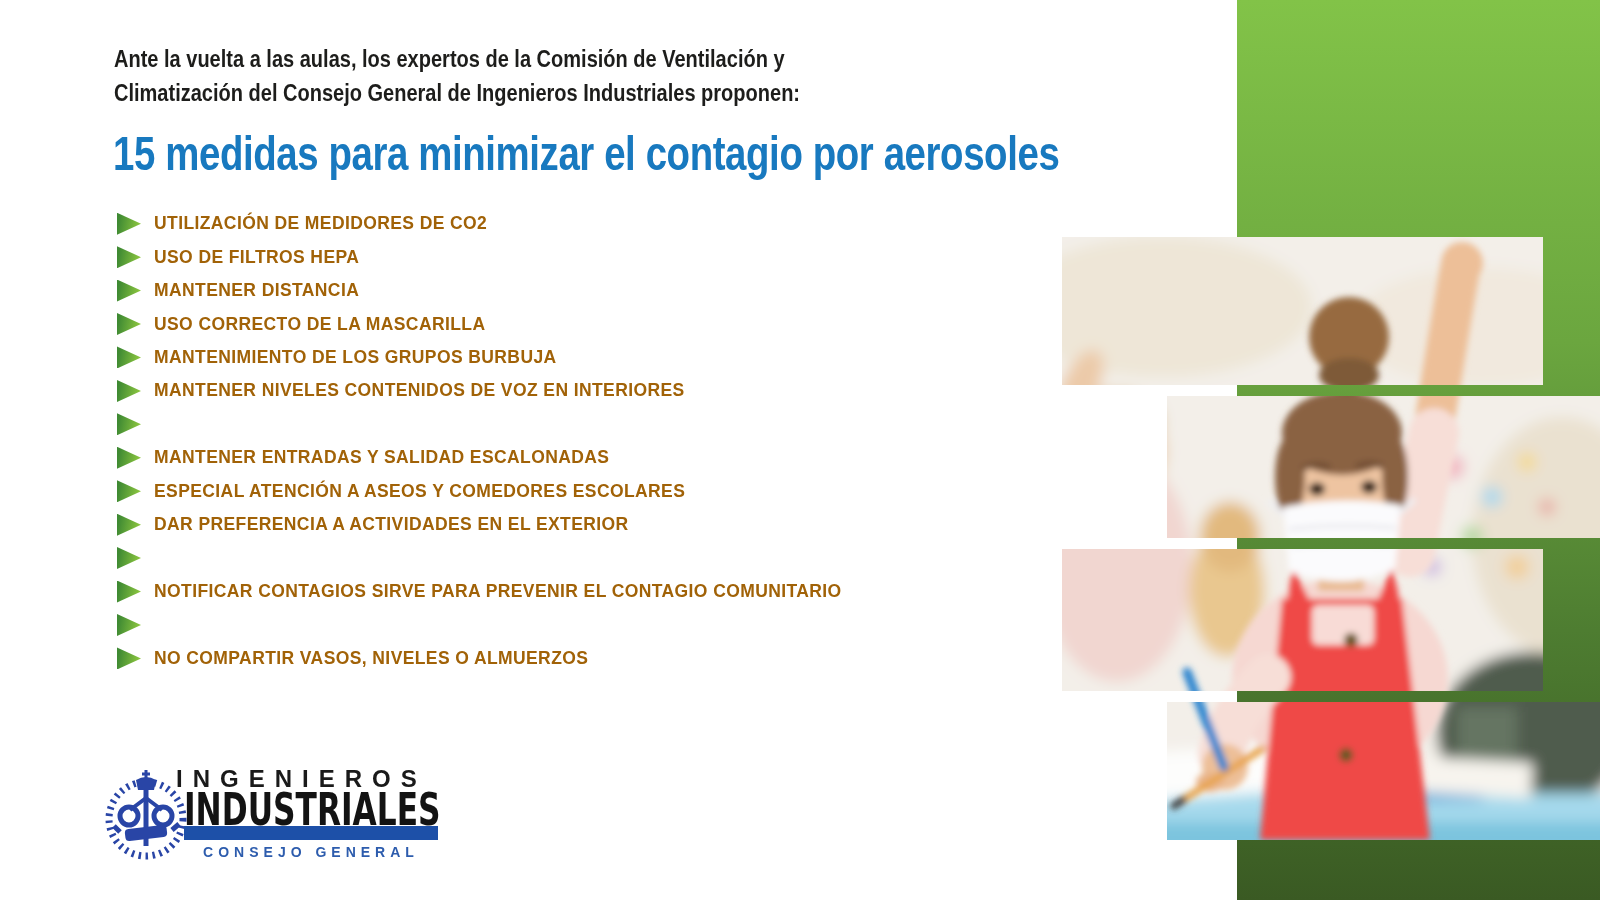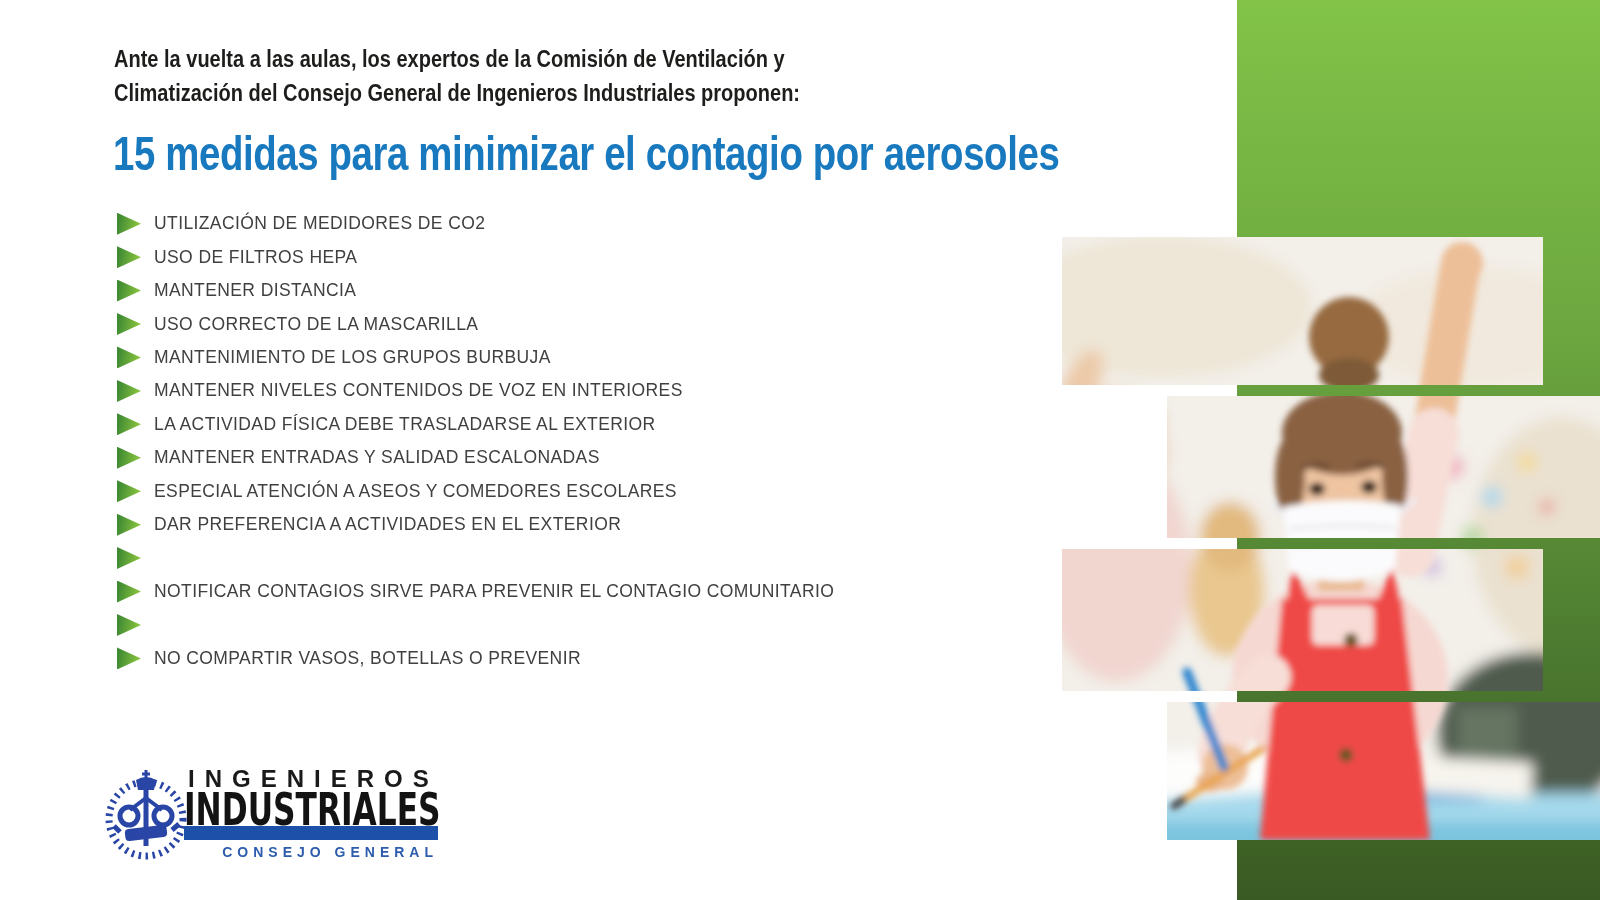--- a/index.html
+++ b/index.html
@@ -36,39 +36,39 @@
     transform:scaleX(.80);transform-origin:left top;white-space:nowrap;
   }
   .measures{position:absolute;left:117px;top:207px;}
   .measure{height:33.45px;display:flex;align-items:center;}
   .tri{
     width:24px;height:22px;flex:0 0 24px;margin-right:13px;
     background:linear-gradient(100deg,#3F8A33 10%,#8CC63F 90%);
     clip-path:polygon(0 0,100% 50%,0 100%);
   }
   .measure-label{
-    font-size:17.5px;font-weight:normal;color:#404040;letter-spacing:.4px;
+    font-size:17.5px;font-weight:bold;color:#a16207;letter-spacing:.4px;
     white-space:nowrap;
   }
   
   .logo{position:absolute;left:100px;top:762px;width:360px;height:110px;}
   .logo .emblem{position:absolute;left:0;top:4px;}
   .logo-l1{
-    position:absolute;left:88px;top:3px;
+    position:absolute;left:76px;top:3px;
     font-size:24px;font-weight:bold;color:#1A1A1A;letter-spacing:10px;white-space:nowrap;
   }
   .logo-l2{
     position:absolute;left:84px;top:22px;
     font-family:"DejaVu Sans", sans-serif;
     font-size:44px;font-weight:bold;color:#131313;
     transform:scaleX(.71);transform-origin:left top;white-space:nowrap;
   }
   .logo-bar{position:absolute;left:84px;top:64px;width:254px;height:14px;background:#1D50A8;}
   .logo-l3{
-    position:absolute;left:84px;top:82px;width:254px;text-align:right;
+    position:absolute;left:84px;top:82px;width:254px;text-align:center;
     font-size:14px;font-weight:bold;color:#2D5CAD;letter-spacing:5px;white-space:nowrap;
   }
 </style>
 </head>
 <body>
 
 <svg width="0" height="0" style="position:absolute" aria-hidden="true">
   <defs>
     <filter id="blurBg" x="-20%" y="-20%" width="140%" height="140%">
         <feGaussianBlur stdDeviation="7"></feGaussianBlur>
@@ -199,21 +199,20 @@
     <span class="measure-label">MANTENIMIENTO DE LOS GRUPOS BURBUJA</span>
   </div>
 
   <div class="measure">
     <span class="tri"></span>
     <span class="measure-label">MANTENER NIVELES CONTENIDOS DE VOZ EN INTERIORES</span>
   </div>
 
   <div class="measure">
     <span class="tri"></span>
-    <span class="measure-label">LA ACTIVIDAD FÍSICA DEBE TRASLADARSE AL EXTERIOR</span>
   </div>
 
   <div class="measure">
     <span class="tri"></span>
     <span class="measure-label">MANTENER ENTRADAS Y SALIDAD ESCALONADAS</span>
   </div>
 
   <div class="measure">
     <span class="tri"></span>
     <span class="measure-label">ESPECIAL ATENCIÓN A ASEOS Y COMEDORES ESCOLARES</span>
@@ -233,21 +232,21 @@
     <span class="tri"></span>
     <span class="measure-label">NOTIFICAR CONTAGIOS SIRVE PARA PREVENIR EL CONTAGIO COMUNITARIO</span>
   </div>
 
   <div class="measure">
     <span class="tri"></span>
   </div>
 
   <div class="measure">
     <span class="tri"></span>
-    <span class="measure-label">NO COMPARTIR VASOS, BOTELLAS O PREVENIR</span>
+    <span class="measure-label">NO COMPARTIR VASOS, NIVELES O ALMUERZOS</span>
   </div>
 </div>
 
 <div class="logo">
   <svg class="emblem" width="92" height="96" viewBox="0 0 92 96">
     <g stroke="#2945A6" fill="none">
       <circle cx="46" cy="53" r="37" stroke-width="7" stroke-dasharray="2.5 4.5"></circle>
       <path d="M46 4 L46 12 M42 8 L50 8" stroke-width="3"></path>
       <path d="M36 14 Q46 8 56 14 L54 24 L38 24 Z" fill="#2945A6" stroke="none"></path>
       <path d="M46 24 L46 80" stroke-width="5"></path>

